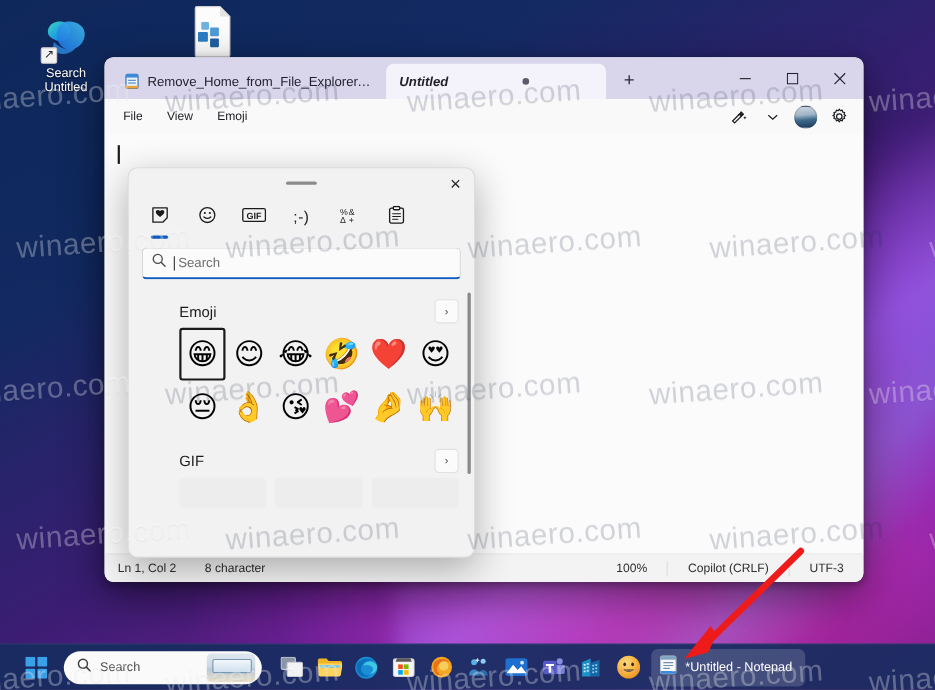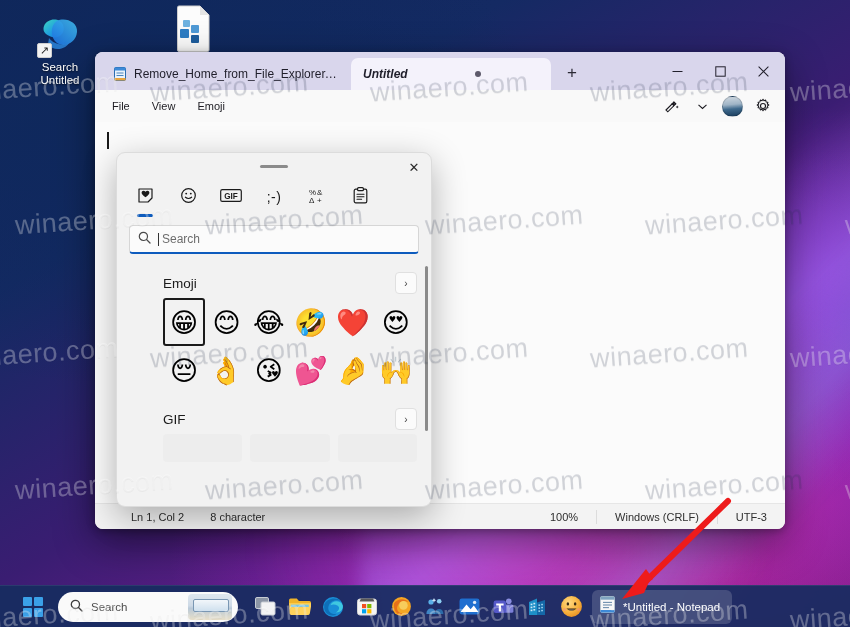--- a/index.html
+++ b/index.html
@@ -143,21 +143,21 @@
     flex: 1; background: #fbfbfb; position: relative; padding: 10px 12px;
   }
   .caret {
     display: inline-block; width: 1.5px; height: 17px; background: #1a1a1a;
     animation: blink 1.1s steps(1) infinite;
   }
   @keyframes blink { 0%,55% { opacity: 1; } 56%,100% { opacity: 1; } }
 
   .statusbar {
     height: 26px; background: #f3f3f3; border-top: 1px solid #e6e6e6;
-    display: flex; align-items: center; font-size: 11px; color: #2e2e2e; flex: none; padding-left: 24px;
+    display: flex; align-items: center; font-size: 11px; color: #2e2e2e; flex: none;
   }
   .sb-left { display: flex; padding-left: 12px; gap: 26px; }
   .sb-right { margin-left: auto; display: flex; }
   .sb-cell { padding: 0 18px; border-left: 1px solid #dcdcdc; line-height: 14px; }
   .sb-cell:first-child { border-left: none; }
 
   
   #emoji-panel {
     position: absolute; left: 116px; top: 152px;
     width: 316px; height: 355px;
@@ -397,21 +397,21 @@
     <span class="caret"></span><span></span>
   </div>
 
   <div class="statusbar">
     <div class="sb-left">
       <span>Ln 1, Col 2</span>
       <span>8 character</span>
     </div>
     <div class="sb-right">
       <span class="sb-cell">100%</span>
-      <span class="sb-cell">Windows (CRLF)</span>
+      <span class="sb-cell">Copilot (CRLF)</span>
       <span class="sb-cell">UTF-3</span>
     </div>
   </div>
 </div>
 
 <div id="emoji-panel">
 
   <div class="ep-grabber-row">
     <div class="ep-grabber"></div>
     <div class="ep-close">✕</div>

